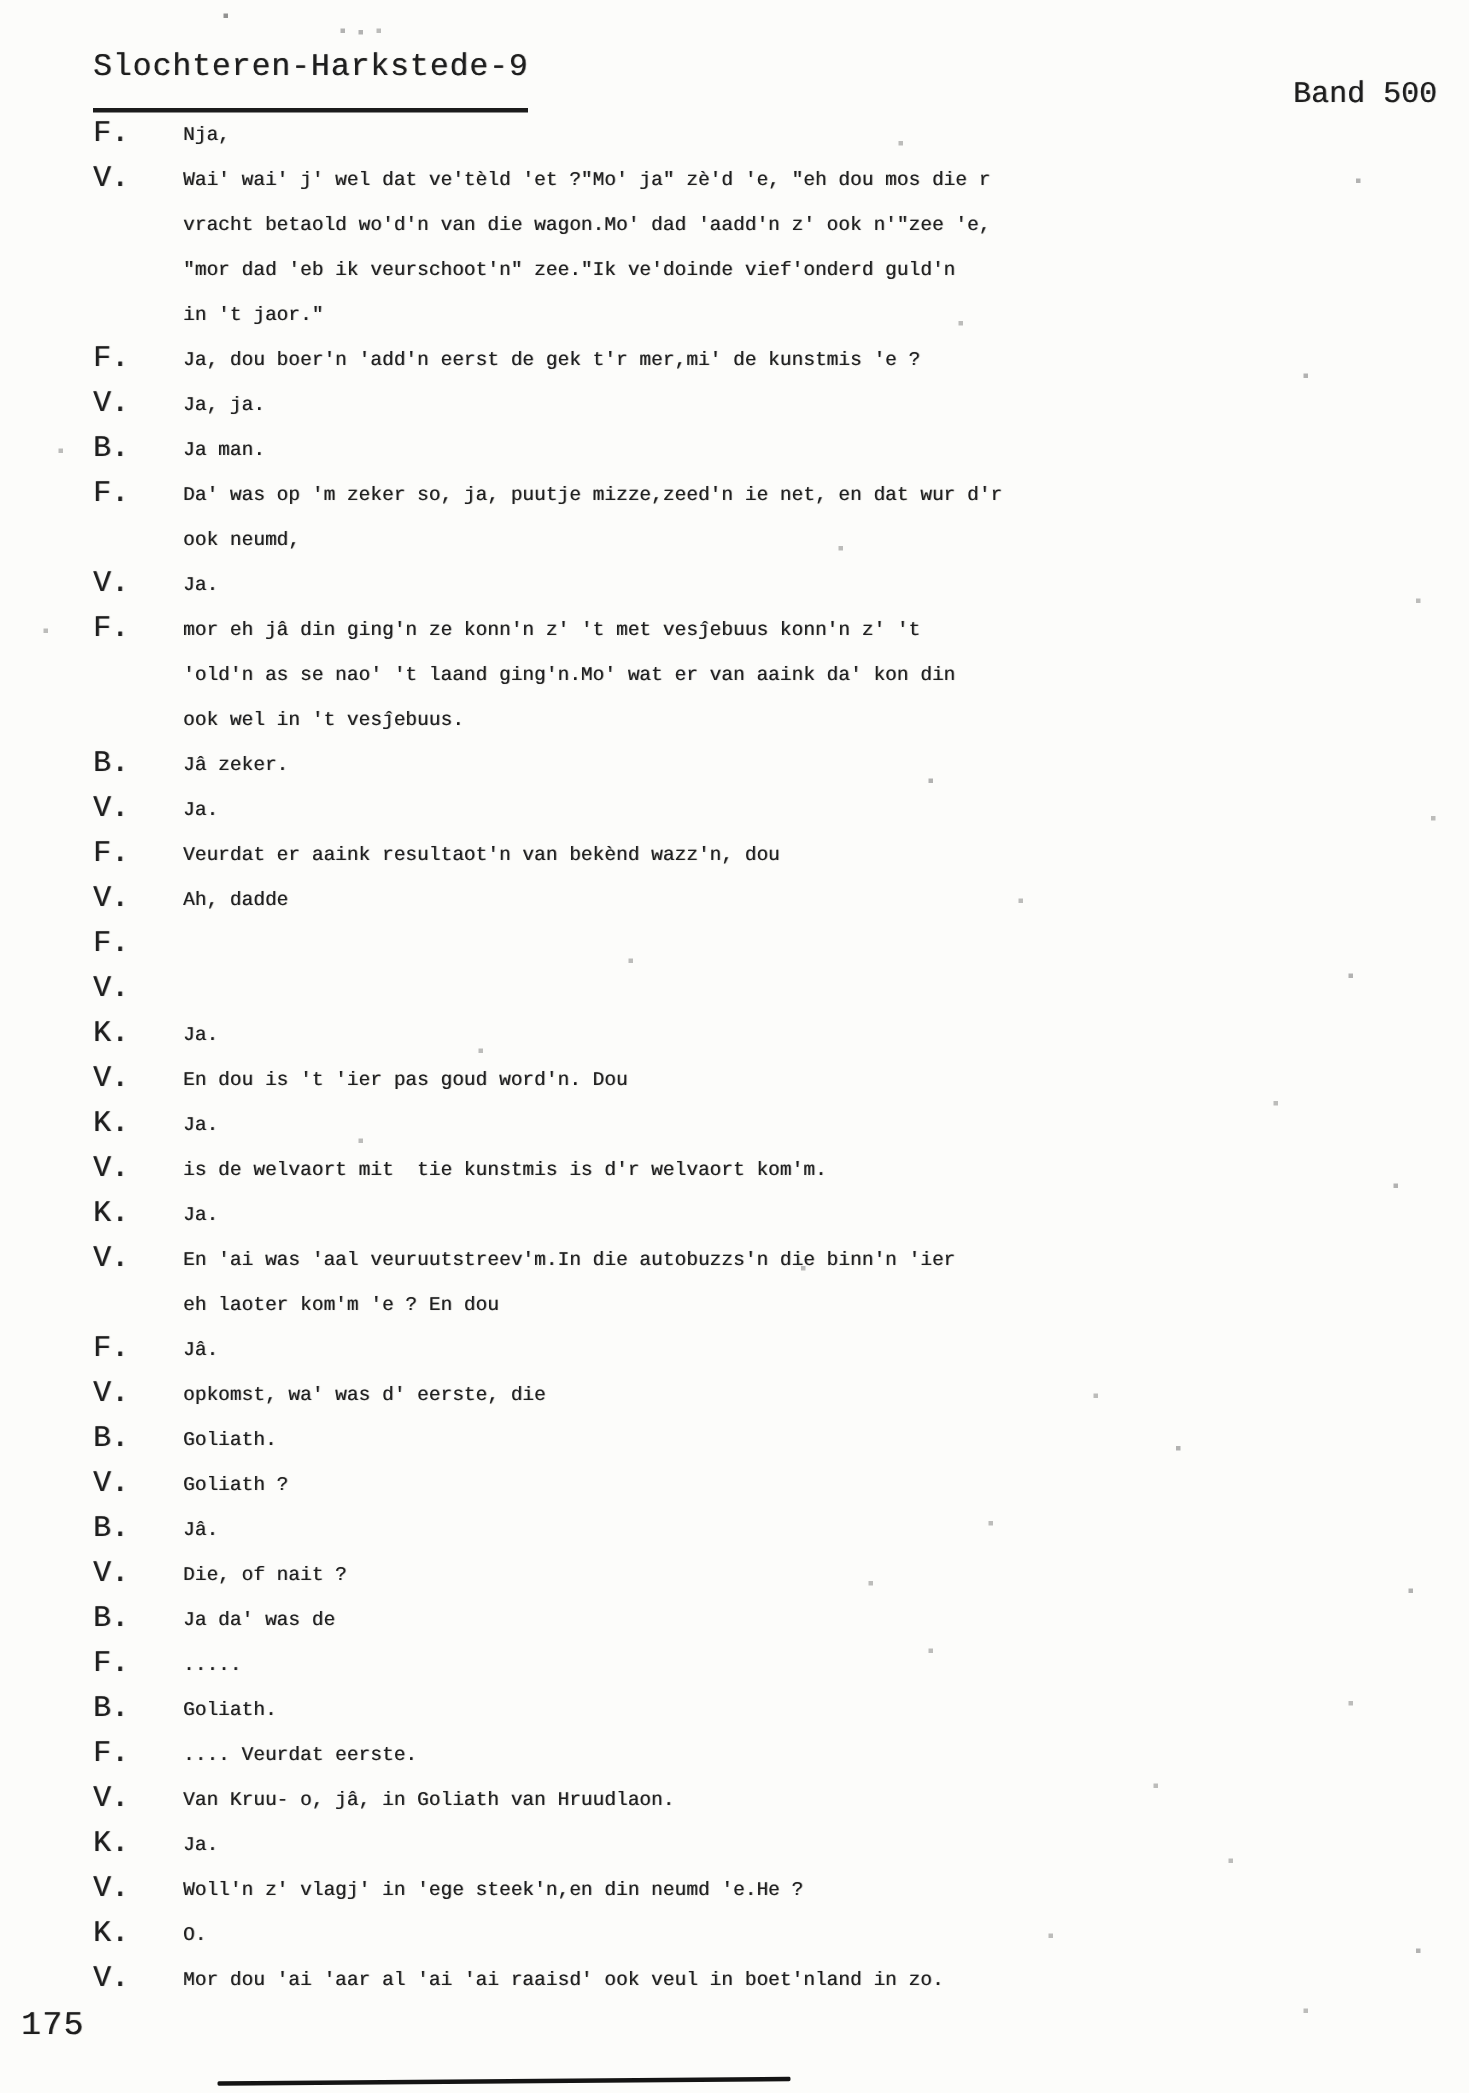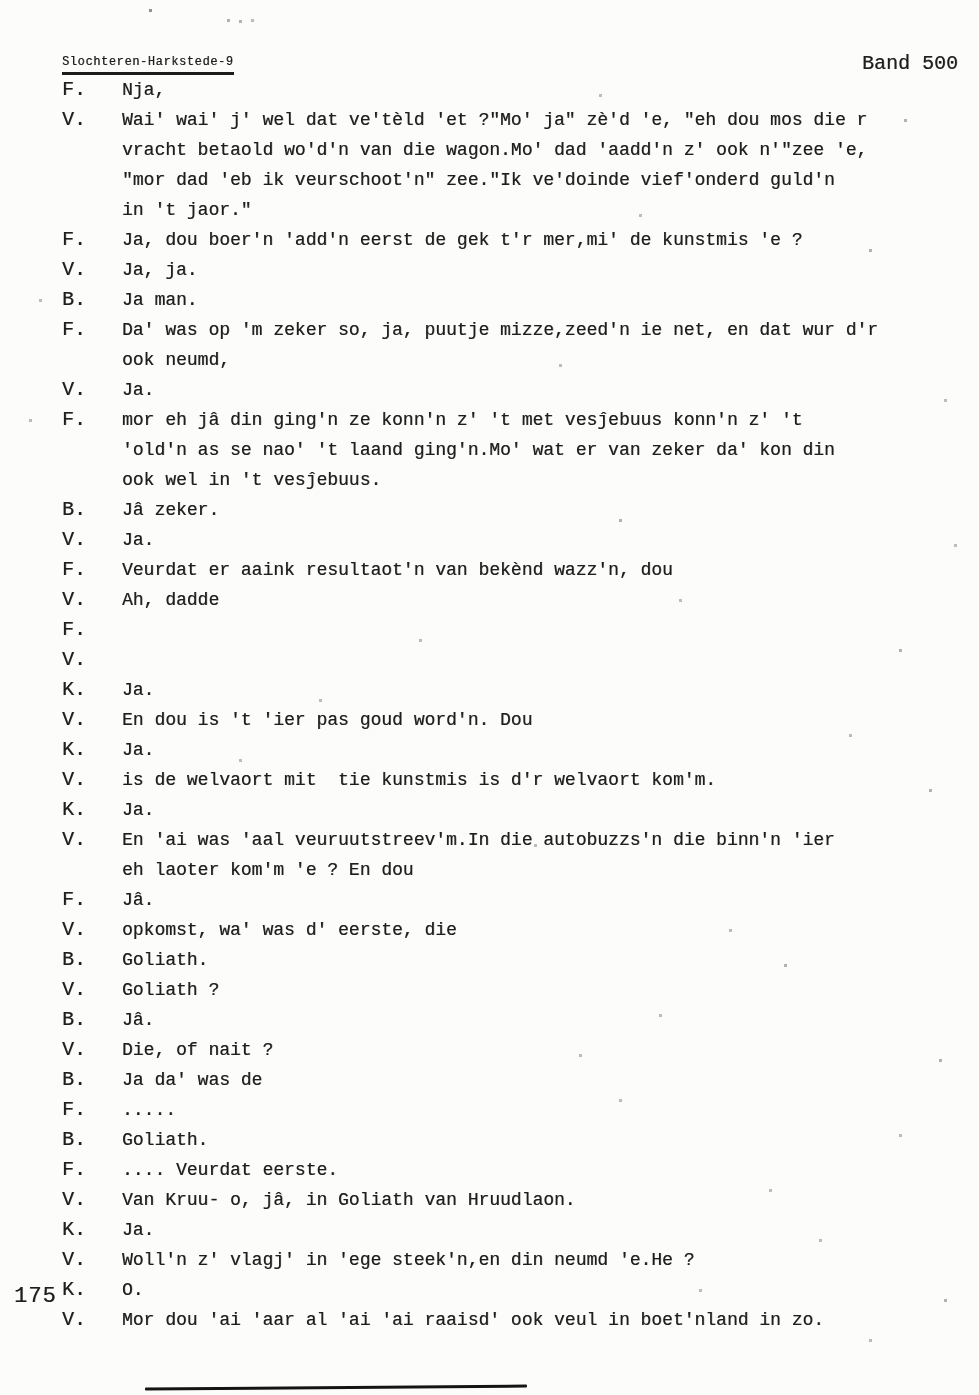--- a/index.html
+++ b/index.html
@@ -23,24 +23,24 @@
   
   .header {
     display: flex;
     justify-content: space-between;
     align-items: flex-end;
     padding: 44px 21px 0 62px;
     height: 31px;
     box-sizing: content-box;
   }
   .title {
-    font-size: 12px;
+    font-size: 21px;
     letter-spacing: 0.6px;
     border-bottom: 3px solid #1c1c1c;
-    padding-bottom: 3px;
+    padding-bottom: 15px;
     text-shadow: 0.5px 0.3px 0.5px rgba(20,20,20,0.55);
     white-space: pre;
   }
   .band {
     font-size: 20px;
     text-shadow: 0.5px 0.3px 0.5px rgba(20,20,20,0.55);
     white-space: pre;
   }
   
   .dialogue {
@@ -54,30 +54,30 @@
   }
   .spk {
     flex: 0 0 60px;
     width: 60px;
     font-size: 20px;
     line-height: 30px;
     white-space: pre;
     text-shadow: 0.5px 0.3px 0.5px rgba(20,20,20,0.55);
   }
   .txt {
-    font-size: 18px;
+    font-size: 13px;
     line-height: 30px;
     white-space: pre;
     text-shadow: 0.5px 0.3px 0.5px rgba(20,20,20,0.55);
   }
   
   .pagenum {
     position: absolute;
     left: 14px;
-    top: 1284px;
+    top: 1338px;
     font-size: 22px;
     letter-spacing: 1px;
     text-shadow: 0.5px 0.3px 0.5px rgba(20,20,20,0.6);
   }
   
   .bottom-rule {
     position: absolute;
     left: 145px;
     top: 1386px;
     width: 382px;
@@ -168,21 +168,21 @@
         <span class="txt">Da' was op 'm zeker so, ja, puutje mizze,zeed'n ie net, en dat wur d'r
 ook neumd,</span>
       </div>
       <div class="row">
         <span class="spk">V.</span>
         <span class="txt">Ja.</span>
       </div>
       <div class="row">
         <span class="spk">F.</span>
         <span class="txt">mor eh jâ din ging'n ze konn'n z' 't met vesĵebuus konn'n z' 't
-'old'n as se nao' 't laand ging'n.Mo' wat er van zeker da' kon din
+'old'n as se nao' 't laand ging'n.Mo' wat er van aaink da' kon din
 ook wel in 't vesĵebuus.</span>
       </div>
       <div class="row">
         <span class="spk">B.</span>
         <span class="txt">Jâ zeker.</span>
       </div>
       <div class="row">
         <span class="spk">V.</span>
         <span class="txt">Ja.</span>
       </div>

